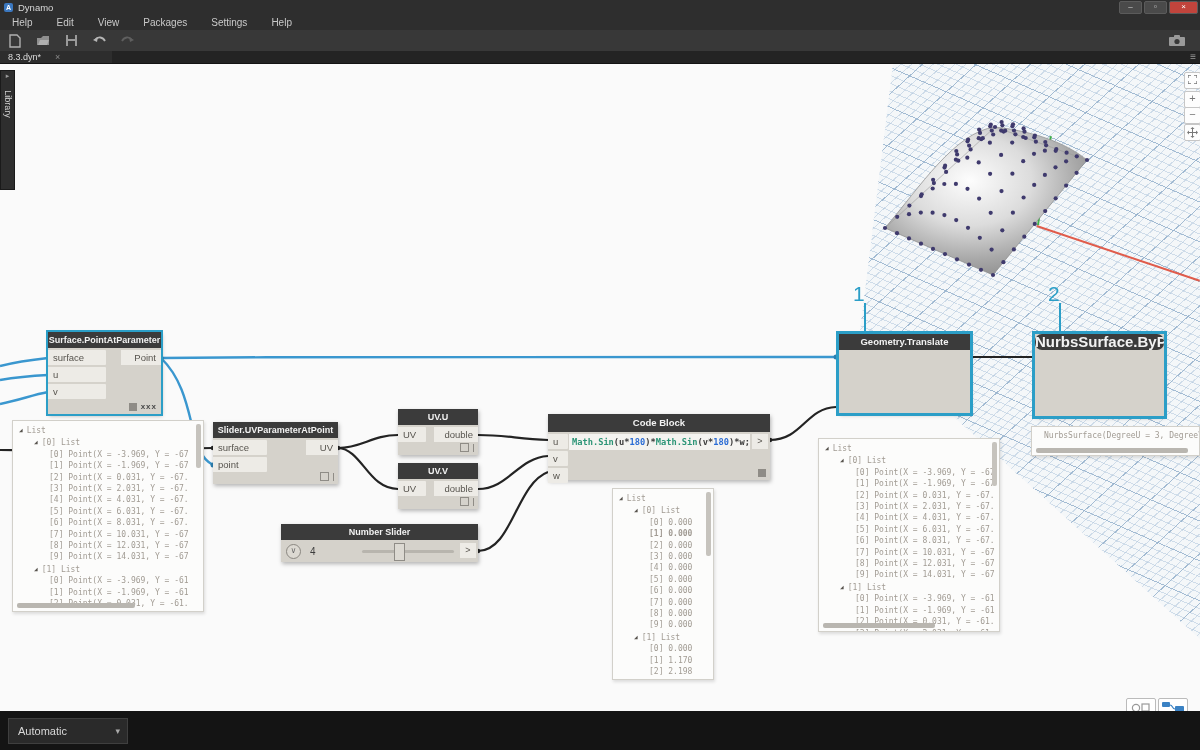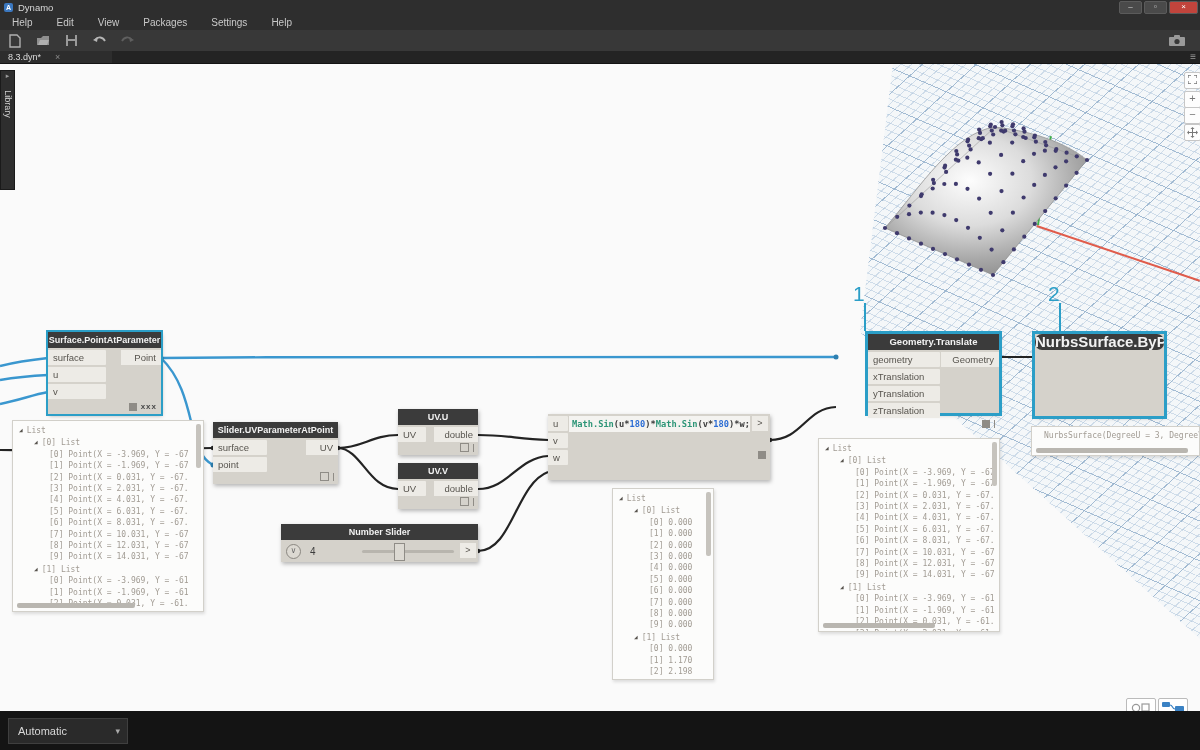--- a/index.html
+++ b/index.html
@@ -434,74 +434,60 @@
         <div id="slider-value">4</div>
         <div id="slider-track">
           <div id="slider-thumb"></div>
         </div>
       </div>
       <div class="out-mini" style="top:3px;">&gt;</div>
     </div>
   </div>
 
   <div class="node" style="left:548px;top:350px;width:222px;height:66px;">
+    <div class="nhead" style="height:18px;line-height:18px;font-size:9.5px;">Code Block</div>
     <div class="nbody" style="height:48px;">
       <div class="ins">
         <div class="chip in" style="width:10px;">u</div>
         <div class="chip in" style="width:10px;">v</div>
         <div class="chip in" style="width:10px;">w</div>
       </div>
       <div id="code-area"><span class="cs-fn">Math.Sin</span><span class="cs-pl">(</span><span class="cs-pl">u</span><span class="cs-pl">*</span><span class="cs-num">180</span><span class="cs-pl">)</span><span class="cs-pl">*</span><span class="cs-fn">Math.Sin</span><span class="cs-pl">(</span><span class="cs-pl">v</span><span class="cs-pl">*</span><span class="cs-num">180</span><span class="cs-pl">)</span><span class="cs-pl">*</span><span class="cs-pl">w</span><span class="cs-pl">;</span></div>
       <div class="out-mini">&gt;</div>
       <div class="lace">
           <span class="sq"></span>
         </div>
     </div>
   </div>
 
   <div class="panel" style="left:612px;top:424px;width:100px;height:190px;">
     <div style="padding:3px 4px 0 4px;">
         <div class="lrow" style="padding-left: 2px;"><span class="exp">◢</span><span>List</span></div>
         <div class="lrow" style="padding-left: 17px;"><span class="exp">◢</span><span>[0] List</span></div>
         <div class="lrow" style="padding-left: 32px;"><span>[0] 0.000</span></div>
-        <div class="lrow" style="padding-left: 32px;"><span>[1] 0.000</span></div>
+        <div class="lrow" style="padding-left: 32px; font-weight: bold;"><span>[1] 0.000</span></div>
         <div class="lrow" style="padding-left: 32px;"><span>[2] 0.000</span></div>
         <div class="lrow" style="padding-left: 32px;"><span>[3] 0.000</span></div>
         <div class="lrow" style="padding-left: 32px;"><span>[4] 0.000</span></div>
         <div class="lrow" style="padding-left: 32px;"><span>[5] 0.000</span></div>
         <div class="lrow" style="padding-left: 32px;"><span>[6] 0.000</span></div>
         <div class="lrow" style="padding-left: 32px;"><span>[7] 0.000</span></div>
         <div class="lrow" style="padding-left: 32px;"><span>[8] 0.000</span></div>
         <div class="lrow" style="padding-left: 32px;"><span>[9] 0.000</span></div>
         <div class="lrow" style="padding-left: 17px;"><span class="exp">◢</span><span>[1] List</span></div>
         <div class="lrow" style="padding-left: 32px;"><span>[0] 0.000</span></div>
         <div class="lrow" style="padding-left: 32px;"><span>[1] 1.170</span></div>
         <div class="lrow" style="padding-left: 32px;"><span>[2] 2.198</span></div>
         <div class="lrow" style="padding-left: 32px;"><span>[3] 2.962</span></div>
       </div>
     <div class="vscroll" style="height:64px;"></div>
   </div>
 
-  <div class="node selected-thick" style="left:839px;top:270px;width:131px;height:79px;margin-left:29px;">
+  <div class="node selected-thick" style="left:839px;top:270px;width:131px;height:79px;">
     <div class="nhead" style="font-size:9.5px;">Geometry.Translate</div>
-    <div class="nbody" style="height:81px;">
-      <div class="ins">
-        <div class="chip in" style="width:62px;">geometry</div>
-        <div class="chip in" style="width:62px;">xTranslation</div>
-        <div class="chip in" style="width:62px;">yTranslation</div>
-        <div class="chip in" style="width:62px;">zTranslation</div>
-      </div>
-      <div class="outs">
-        <div class="chip out" style="width:48px;">Geometry</div>
-      </div>
-      <div class="lace">
-          <span class="sq"></span>
-          <span class="bar"></span>
-        </div>
-    </div>
   </div>
 
   <div class="panel" style="left:818px;top:374px;width:180px;height:192px;">
     <div style="padding:3px 8px 0 4px;">
         <div class="lrow" style="padding-left: 2px;"><span class="exp">◢</span><span>List</span></div>
         <div class="lrow" style="padding-left: 17px;"><span class="exp">◢</span><span>[0] List</span></div>
         <div class="lrow" style="padding-left: 32px;"><span>[0] Point(X = -3.969, Y = -67</span></div>
         <div class="lrow" style="padding-left: 32px;"><span>[1] Point(X = -1.969, Y = -67</span></div>
         <div class="lrow" style="padding-left: 32px;"><span>[2] Point(X = 0.031, Y = -67.</span></div>
         <div class="lrow" style="padding-left: 32px;"><span>[3] Point(X = 2.031, Y = -67.</span></div>

